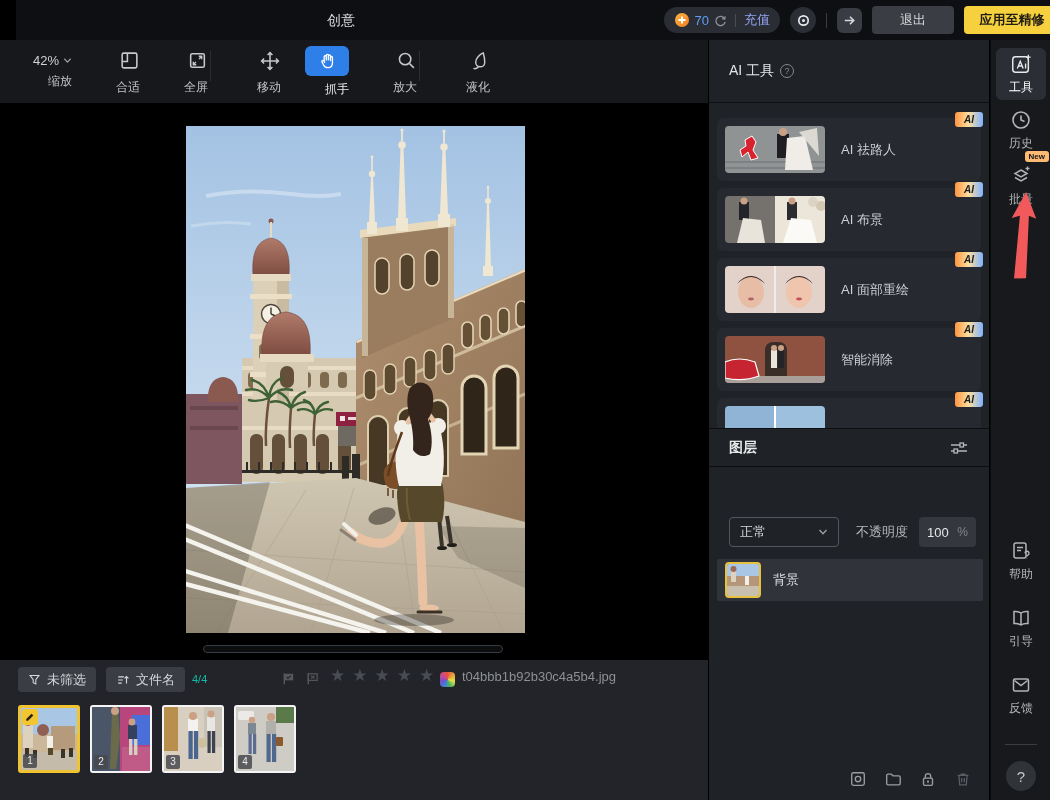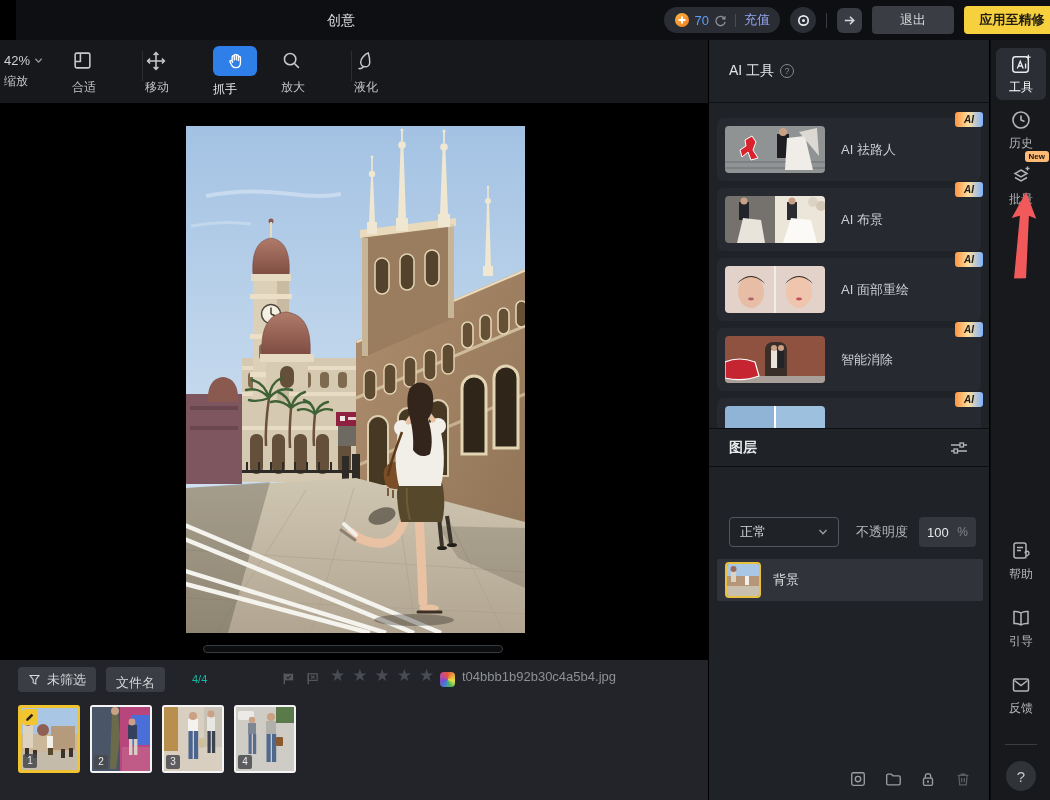--- a/index.html
+++ b/index.html
@@ -23,21 +23,21 @@
   .square-btn { width:25px; height:25px; border-radius:6px; background:#393c42;
     display:flex; align-items:center; justify-content:center; }
   .btn-exit { width:82px; height:28px; background:#3a3d43; color:#d9dadc; font-size:13px;
     border:none; border-radius:4px; }
   .btn-apply { width:96px; height:28px; background:#f6d03d; color:#1f1d14; font-size:13px;
     border:none; border-radius:4px; font-weight:bold; }
 
   
   .toolbar { left:0; top:40px; width:708px; height:63px; background:#16181c;
     display:flex; align-items:center; padding-left:4px; }
-  .tool { width:68px; height:56px; display:flex; flex-direction:column; align-items:flex-start;
+  .tool { width:68px; height:56px; display:flex; flex-direction:column; align-items:flex-end;
     justify-content:center; gap:5px; cursor:pointer; }
   .tool-label { font-size:12px; color:#c2c4c8; }
   .tool-icon-row { height:26px; display:flex; align-items:center; justify-content:center; gap:4px; }
   .zoom-row { color:#cfd1d4; font-size:13px; display:flex; align-items:center; gap:4px; }
   .tool-sep { width:1px; height:30px; background:#2c2e33; margin:0 2px 12px 2px; align-self:center; }
   .hand-active { width:44px; height:30px; background:#2e7fe8; border-radius:6px;
     display:flex; align-items:center; justify-content:center; }
   .tool-wide { width:84px; }
 
   
@@ -175,20 +175,29 @@
   </div>
   <div class="tool">
     <div class="tool-icon-row">
         <svg width="21" height="21" viewBox="0 0 20 20">
       <rect x="3" y="3" width="14" height="14" rx="1.5" fill="none" stroke="#c6c8cb" stroke-width="1.5"></rect>
       <path d="M8 3 V11 H3" fill="none" stroke="#c6c8cb" stroke-width="1.5"></path>
         </svg>
       </div>
     <span class="tool-label">合适</span>
   </div>
+  <div class="tool">
+    <div class="tool-icon-row">
+        <svg width="21" height="21" viewBox="0 0 20 20">
+      <rect x="3.5" y="3.5" width="13" height="13" rx="1.5" fill="none" stroke="#c6c8cb" stroke-width="1.5"></rect>
+      <path d="M11.5 8.5 L14 6 M14 8.8 V6 H11.2 M8.5 11.5 L6 14 M6 11.2 V14 H8.8" fill="none" stroke="#c6c8cb" stroke-width="1.3"></path>
+        </svg>
+      </div>
+    <span class="tool-label">全屏</span>
+  </div>
   <div class="tool-sep"></div>
   <div class="tool">
     <div class="tool-icon-row">
         <svg width="22" height="22" viewBox="0 0 20 20">
       <path d="M10 2.5 V17.5 M2.5 10 H17.5 M7.8 4.6 L10 2.4 L12.2 4.6 M7.8 15.4 L10 17.6 L12.2 15.4 M4.6 7.8 L2.4 10 L4.6 12.2 M15.4 7.8 L17.6 10 L15.4 12.2" fill="none" stroke="#c6c8cb" stroke-width="1.4"></path>
         </svg>
       </div>
     <span class="tool-label">移动</span>
   </div>
   <div class="tool">
@@ -445,21 +454,21 @@
   <div class="abs hscrollbar"></div>
 </div>
 
 <div class="abs bottombar">
   <button class="abs chipbtn" style="left:18px; top:7px;">
     <svg width="13" height="13" viewBox="0 0 16 16">
       <path d="M2.5 3 H13.5 L9.6 8.2 V13.5 L6.4 12 V8.2 Z" fill="none" stroke="#d6d7d9" stroke-width="1.3"></path>
       </svg>
     <span>未筛选</span>
   </button>
-  <button class="abs chipbtn" style="left:106px; top:7px;flex-direction:column;">
+  <button class="abs chipbtn" style="left:106px; top:7px;">
     <svg width="14" height="14" viewBox="0 0 16 16">
       <path d="M2.5 4.5 H9 M2.5 8 H7.8 M2.5 11.5 H6.6 M12 12 V4 M9.8 6.2 L12 4 L14.2 6.2" fill="none" stroke="#d6d7d9" stroke-width="1.3"></path>
       </svg>
     <span>文件名</span>
   </button>
   <span class="abs counter" style="left:192px; top:7px;">4/4</span>
   <span class="abs" style="left:281px; top:11px;">
     <svg width="15" height="15" viewBox="0 0 16 16">
         <path d="M3.5 2.5 V14" stroke="#5a5d62" stroke-width="1.4"></path>
       <rect x="3.5" y="3" width="9.5" height="7" fill="#54575c"></rect>

